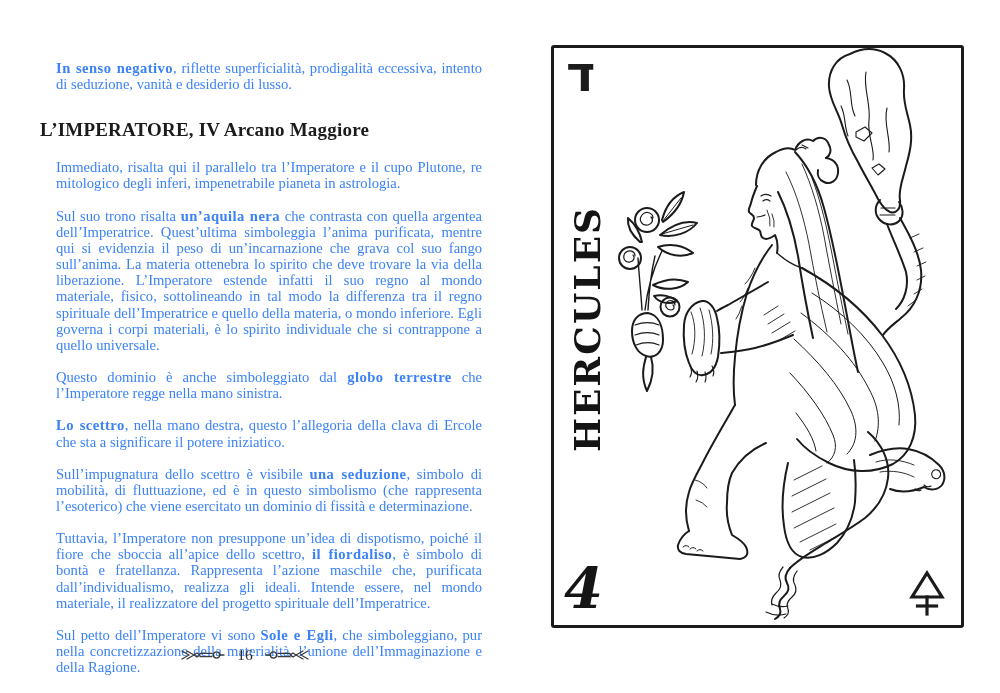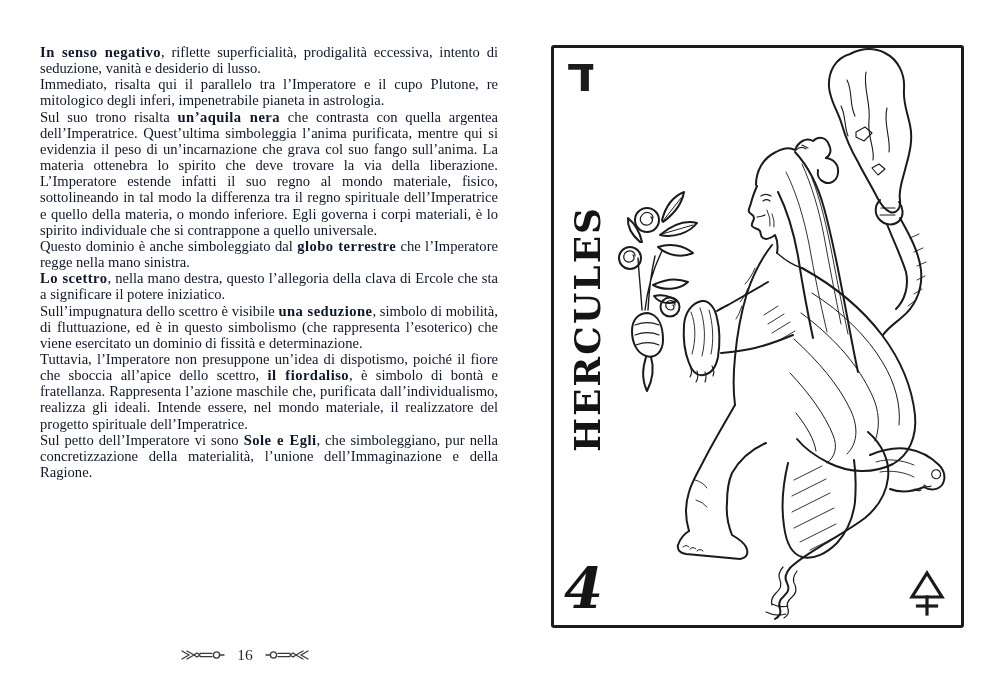--- a/index.html
+++ b/index.html
@@ -3,22 +3,22 @@
 <meta charset="utf-8">
 <style>
   html,body{margin:0;padding:0;}
   body{
     width:1000px;height:693px;position:relative;overflow:hidden;
     background:#ffffff;color:#1e1e1e;
     font-family:"Liberation Serif","DejaVu Serif",serif;
   }
   
   .left-col{position:absolute;left:40px;top:44px;width:458px;}
-  .rich p{margin:0;font-size:14.6px;line-height:16.15px;text-align:justify;
-          -webkit-hyphens:auto;hyphens:auto;color:#0f172a;}
+  .rich p{margin:16px;font-size:14.6px;line-height:16.15px;text-align:justify;
+          -webkit-hyphens:auto;hyphens:auto;color:#3b82f6;}
   .rich .b{font-weight:bold;letter-spacing:.45px;}
   .heading{margin:27px 0 18px 0;font-size:19px;line-height:22px;font-weight:bold;
            letter-spacing:.2px;color:#1b1b1b;}
   
   .footer{position:absolute;left:40px;top:646px;width:410px;
           display:flex;align-items:center;justify-content:center;gap:9px;}
   .footer .num{font-size:15.5px;color:#2a2a2a;padding:0 2px;font-family:Liberation Serif, serif;}
   .orn{display:block;}
   .orn.flip{transform:scaleX(-1);}
   
@@ -36,20 +36,21 @@
           font-weight:bold;font-style:italic;font-size:56px;line-height:1;color:#151515;}
   .sulfur{position:absolute;left:354px;top:521px;}
 </style>
 </head>
 <body>
 
 <div class="left-col">
   <div class="rich">
       <p><span class="b">In senso negativo</span><span>, riflette superficialità, prodigalità eccessiva, intento di seduzione, vanità e desiderio di lusso.</span></p>
     </div>
+  <h1 class="heading">L’IMPERATORE, IV Arcano Maggiore</h1>
   <div class="rich">
       <p><span>Immediato, risalta qui il parallelo tra l’Imperatore e il cupo Plutone, re mitologico degli inferi, impenetrabile pianeta in astrologia.</span></p>
       <p><span>Sul suo trono risalta </span><span class="b">un’aquila nera</span><span> che contrasta con quella argentea dell’Imperatrice. Quest’ultima simboleggia l’anima purificata, mentre qui si evidenzia il peso di un’incarnazione che grava col suo fango sull’anima. La materia ottenebra lo spirito che deve trovare la via della liberazione. L’Imperatore estende infatti il suo regno al mondo materiale, fisico, sottolineando in tal modo la differenza tra il regno spirituale dell’Imperatrice e quello della materia, o mondo inferiore. Egli governa i corpi materiali, è lo spirito individuale che si contrappone a quello universale.</span></p>
       <p><span>Questo dominio è anche simboleggiato dal </span><span class="b">globo terrestre</span><span> che l’Imperatore regge nella mano sinistra.</span></p>
       <p><span class="b">Lo scettro</span><span>, nella mano destra, questo l’allegoria della clava di Ercole che sta a significare il potere iniziatico.</span></p>
       <p><span>Sull’impugnatura dello scettro è visibile </span><span class="b">una seduzione</span><span>, simbolo di mobilità, di fluttuazione, ed è in questo simbolismo (che rappresenta l’esoterico) che viene esercitato un dominio di fissità e determinazione.</span></p>
       <p><span>Tuttavia, l’Imperatore non presuppone un’idea di dispotismo, poiché il fiore che sboccia all’apice dello scettro, </span><span class="b">il fiordaliso</span><span>, è simbolo di bontà e fratellanza. Rappresenta l’azione maschile che, purificata dall’individualismo, realizza gli ideali. Intende essere, nel mondo materiale, il realizzatore del progetto spirituale dell’Imperatrice.</span></p>
       <p><span>Sul petto dell’Imperatore vi sono </span><span class="b">Sole e Egli</span><span>, che simboleggiano, pur nella concretizzazione della materialità, l’unione dell’Immaginazione e della Ragione.</span></p>
     </div>
 </div>

